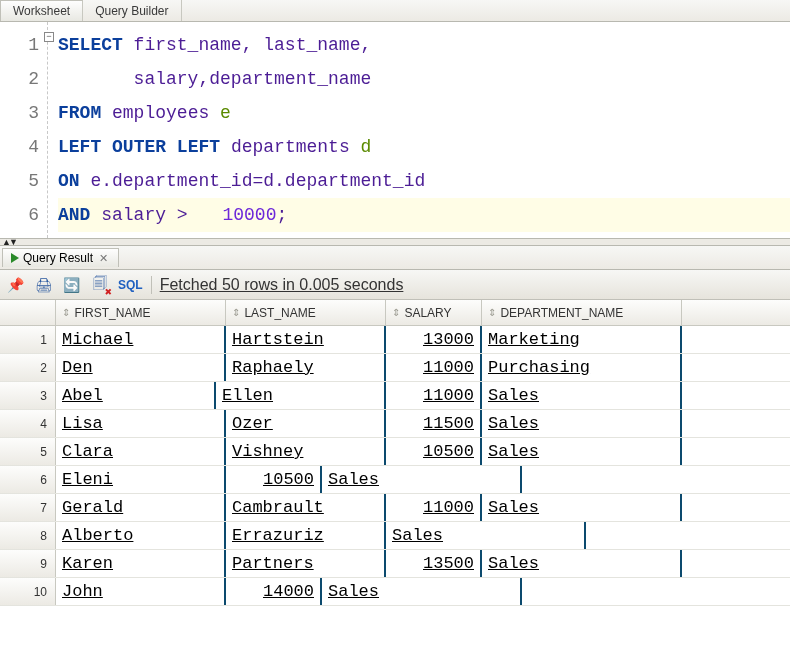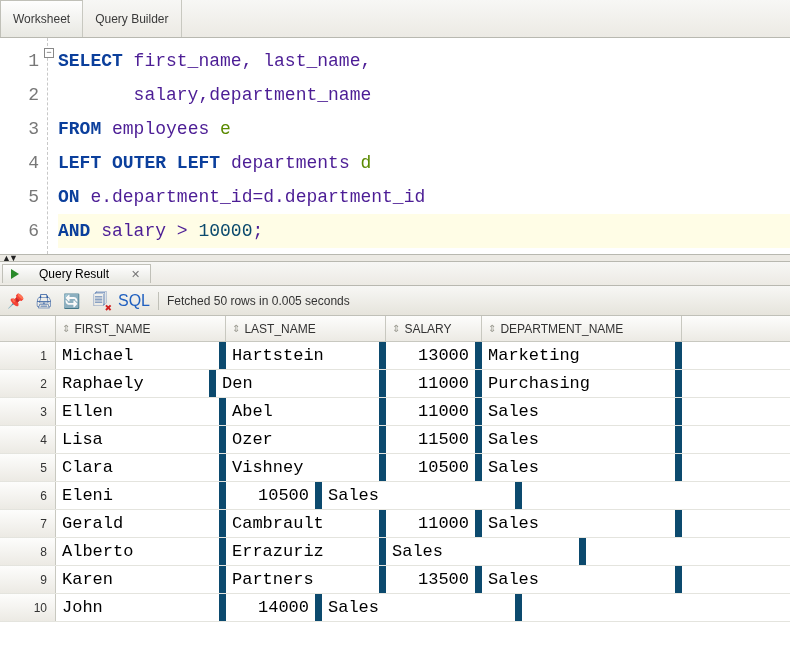--- a/index.html
+++ b/index.html
@@ -9,21 +9,21 @@
     background: #fff;
     color: #000;
     width: 790px;
     height: 663px;
     overflow: hidden;
   }
   .tabs {
     display: flex;
     background: linear-gradient(#f7f7f5, #eceae4);
     border-bottom: 1px solid #b8b8b0;
-    height: 38px;
+    height: 22px;
   }
   .tab {
     padding: 2px 12px;
     font-size: 12px;
     border-right: 1px solid #c8c8c0;
     display: flex;
     align-items: center;
     cursor: pointer;
     color: #3a3a3a;
   }
@@ -69,21 +69,21 @@
     border: 1px solid #888;
     font-size: 9px;
     line-height: 8px;
     text-align: center;
     color: #555;
     background: #fff;
     cursor: pointer;
   }
   .kw { color: #0b3f9c; font-weight: bold; }
   .alias { color: #5a8a00; }
-  .num { color: #0c4a6e; }
+  .num { color: #6d28d9; margin-left: 24px; }
   .txt { color: #4c1d95; }
   .splitter {
     height: 8px;
     background: #eceae4;
     border-top: 1px solid #b8b8b0;
     border-bottom: 1px solid #b8b8b0;
     font-size: 9px;
     line-height: 6px;
     padding-left: 2px;
     color: #222;
@@ -94,21 +94,21 @@
     display: flex;
     align-items: center;
     background: linear-gradient(#f7f7f5, #eceae4);
     border-bottom: 1px solid #b8b8b0;
     height: 24px;
     padding-left: 2px;
   }
   .result-tab {
     display: flex;
     align-items: center;
-    gap: 20px;
+    gap: 4px;
     padding: 2px 8px;
     font-size: 12px;
     background: linear-gradient(#fefefe,#e8e8e2);
     border: 1px solid #c0c0b8;
     border-bottom: none;
     cursor: pointer;
   }
   .play-icon {
     width: 0; height: 0;
     border-top: 5px solid transparent;
@@ -135,23 +135,23 @@
   .printer { color: #2c5aa0; }
   .refresh { color: #2c5aa0; }
   .delete-red { position: relative; color: #2c5aa0; }
   .delete-red::after {
     content: "✖";
     position: absolute;
     font-size: 9px;
     color: #d02020;
     right: -2px; bottom: -2px;
   }
-  .sql-link { color: #2060c0; font-size: 16px; cursor: pointer; }
+  .sql-link { color: #2060c0; font-size: 12px; cursor: pointer; font-weight: bold; }
   .divider { width: 1px; height: 18px; background: #c0c0b8; }
-  .status { color: #333; font-size: 12px; }
+  .status { color: #333; font-size: 16px; text-decoration: underline; }
   .grid {
     font-family: "Courier New", monospace;
     font-size: 17px;
   }
   .grid-header {
     display: flex;
     background: linear-gradient(#fdfdfc,#eceae4);
     border-bottom: 1px solid #c8c8c0;
     height: 26px;
   }
@@ -193,24 +193,25 @@
     font-size: 12px;
     color: #333;
     background: linear-gradient(#fdfdfc,#eceae4);
     border-right: 1px solid #c8c8c0;
     display: flex;
     align-items: center;
     justify-content: flex-end;
   }
   .cell {
     padding: 0 6px;
-    border-right: 7px solid #0c4a6e;
+    border-right: 2px solid #0c4a6e;
     display: flex;
     align-items: center;
     white-space: pre;
+    text-decoration: underline;
   }
   .cell.col-sal { justify-content: flex-end; }
 </style>
 </head>
 <body>
 
 <div class="tabs">
   <div class="tab active">Worksheet</div>
   <div class="tab">Query Builder</div>
 </div>
@@ -278,29 +279,29 @@
   <div id="grid-body">
       <div class="grid-row">
         <div class="cell-rownum">1</div>
         <div class="cell col-first">Michael</div>
         <div class="cell col-last">Hartstein</div>
         <div class="cell col-sal">13000</div>
         <div class="cell col-dept">Marketing</div>
       </div>
       <div class="grid-row">
         <div class="cell-rownum">2</div>
+        <div class="cell col-first">Den</div>
         <div class="cell col-last">Raphaely</div>
-        <div class="cell col-first">Den</div>
         <div class="cell col-sal">11000</div>
         <div class="cell col-dept">Purchasing</div>
       </div>
       <div class="grid-row">
         <div class="cell-rownum">3</div>
+        <div class="cell col-last">Abel</div>
         <div class="cell col-first">Ellen</div>
-        <div class="cell col-last">Abel</div>
         <div class="cell col-sal">11000</div>
         <div class="cell col-dept">Sales</div>
       </div>
       <div class="grid-row">
         <div class="cell-rownum">4</div>
         <div class="cell col-first">Lisa</div>
         <div class="cell col-last">Ozer</div>
         <div class="cell col-sal">11500</div>
         <div class="cell col-dept">Sales</div>
       </div>

